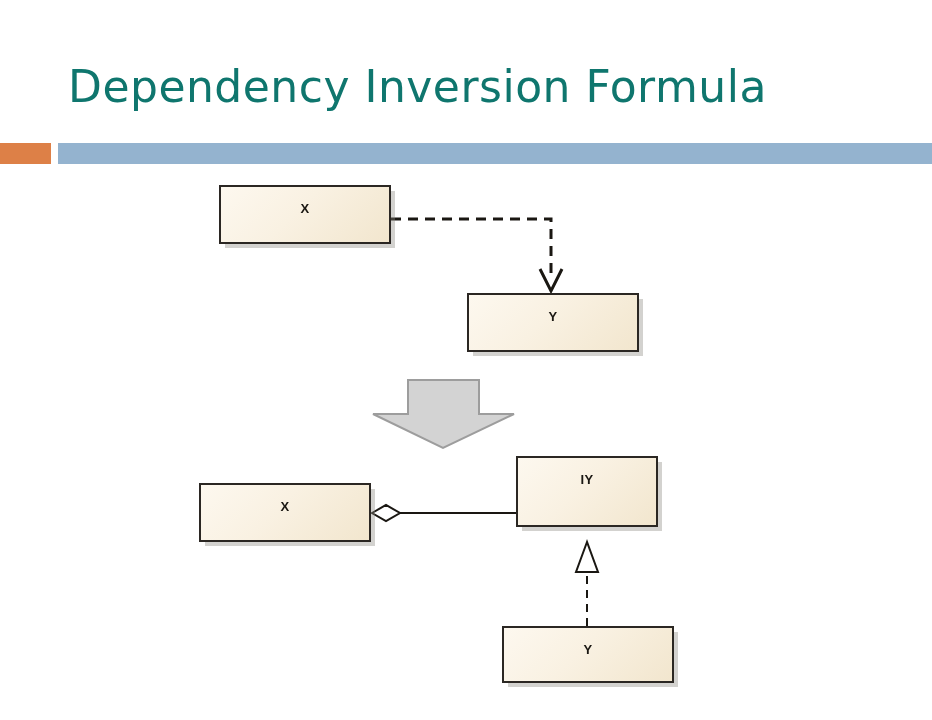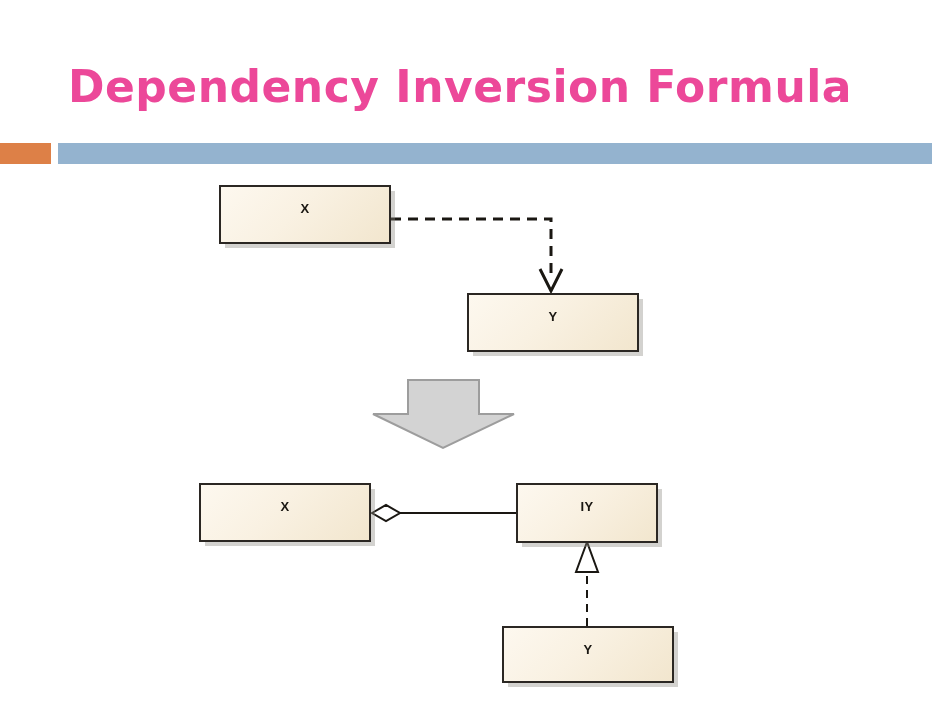--- a/index.html
+++ b/index.html
@@ -24,23 +24,23 @@
   }
 
   
   #slide-title {
     position: absolute;
     left: 68px;
     top: 58px;
     width: 820px;
     height: 60px;
     font-size: 44px;
-    font-weight: 700;
+    font-weight: 400;
     letter-spacing: 0.5px;
-    color: #ec4899;
+    color: #0f766e;
     font-family: "DejaVu Sans", sans-serif;
     white-space: nowrap;
     line-height: 58px;
   }
 
   
   #accent-block {
     position: absolute;
     left: 0px;
     top: 143px;
@@ -84,21 +84,21 @@
     font-weight: bold;
     color: #1a1712;
     font-family: "Liberation Sans", sans-serif;
     letter-spacing: 0.3px;
   }
 
   
   #box-x-top   { left: 219px; top: 185px; width: 172px; height: 59px; }
   #box-y-top   { left: 467px; top: 293px; width: 172px; height: 59px; }
   #box-x-bot   { left: 199px; top: 483px; width: 172px; height: 59px; }
-  #box-iy      { left: 516px; top: 483px; width: 142px; height: 60px; }
+  #box-iy      { left: 516px; top: 456px; width: 142px; height: 71px; }
   #box-y-bot   { left: 502px; top: 626px; width: 172px; height: 57px; }
 
   
   #connectors {
     position: absolute;
     left: 0;
     top: 0;
     width: 932px;
     height: 720px;
     pointer-events: none;

